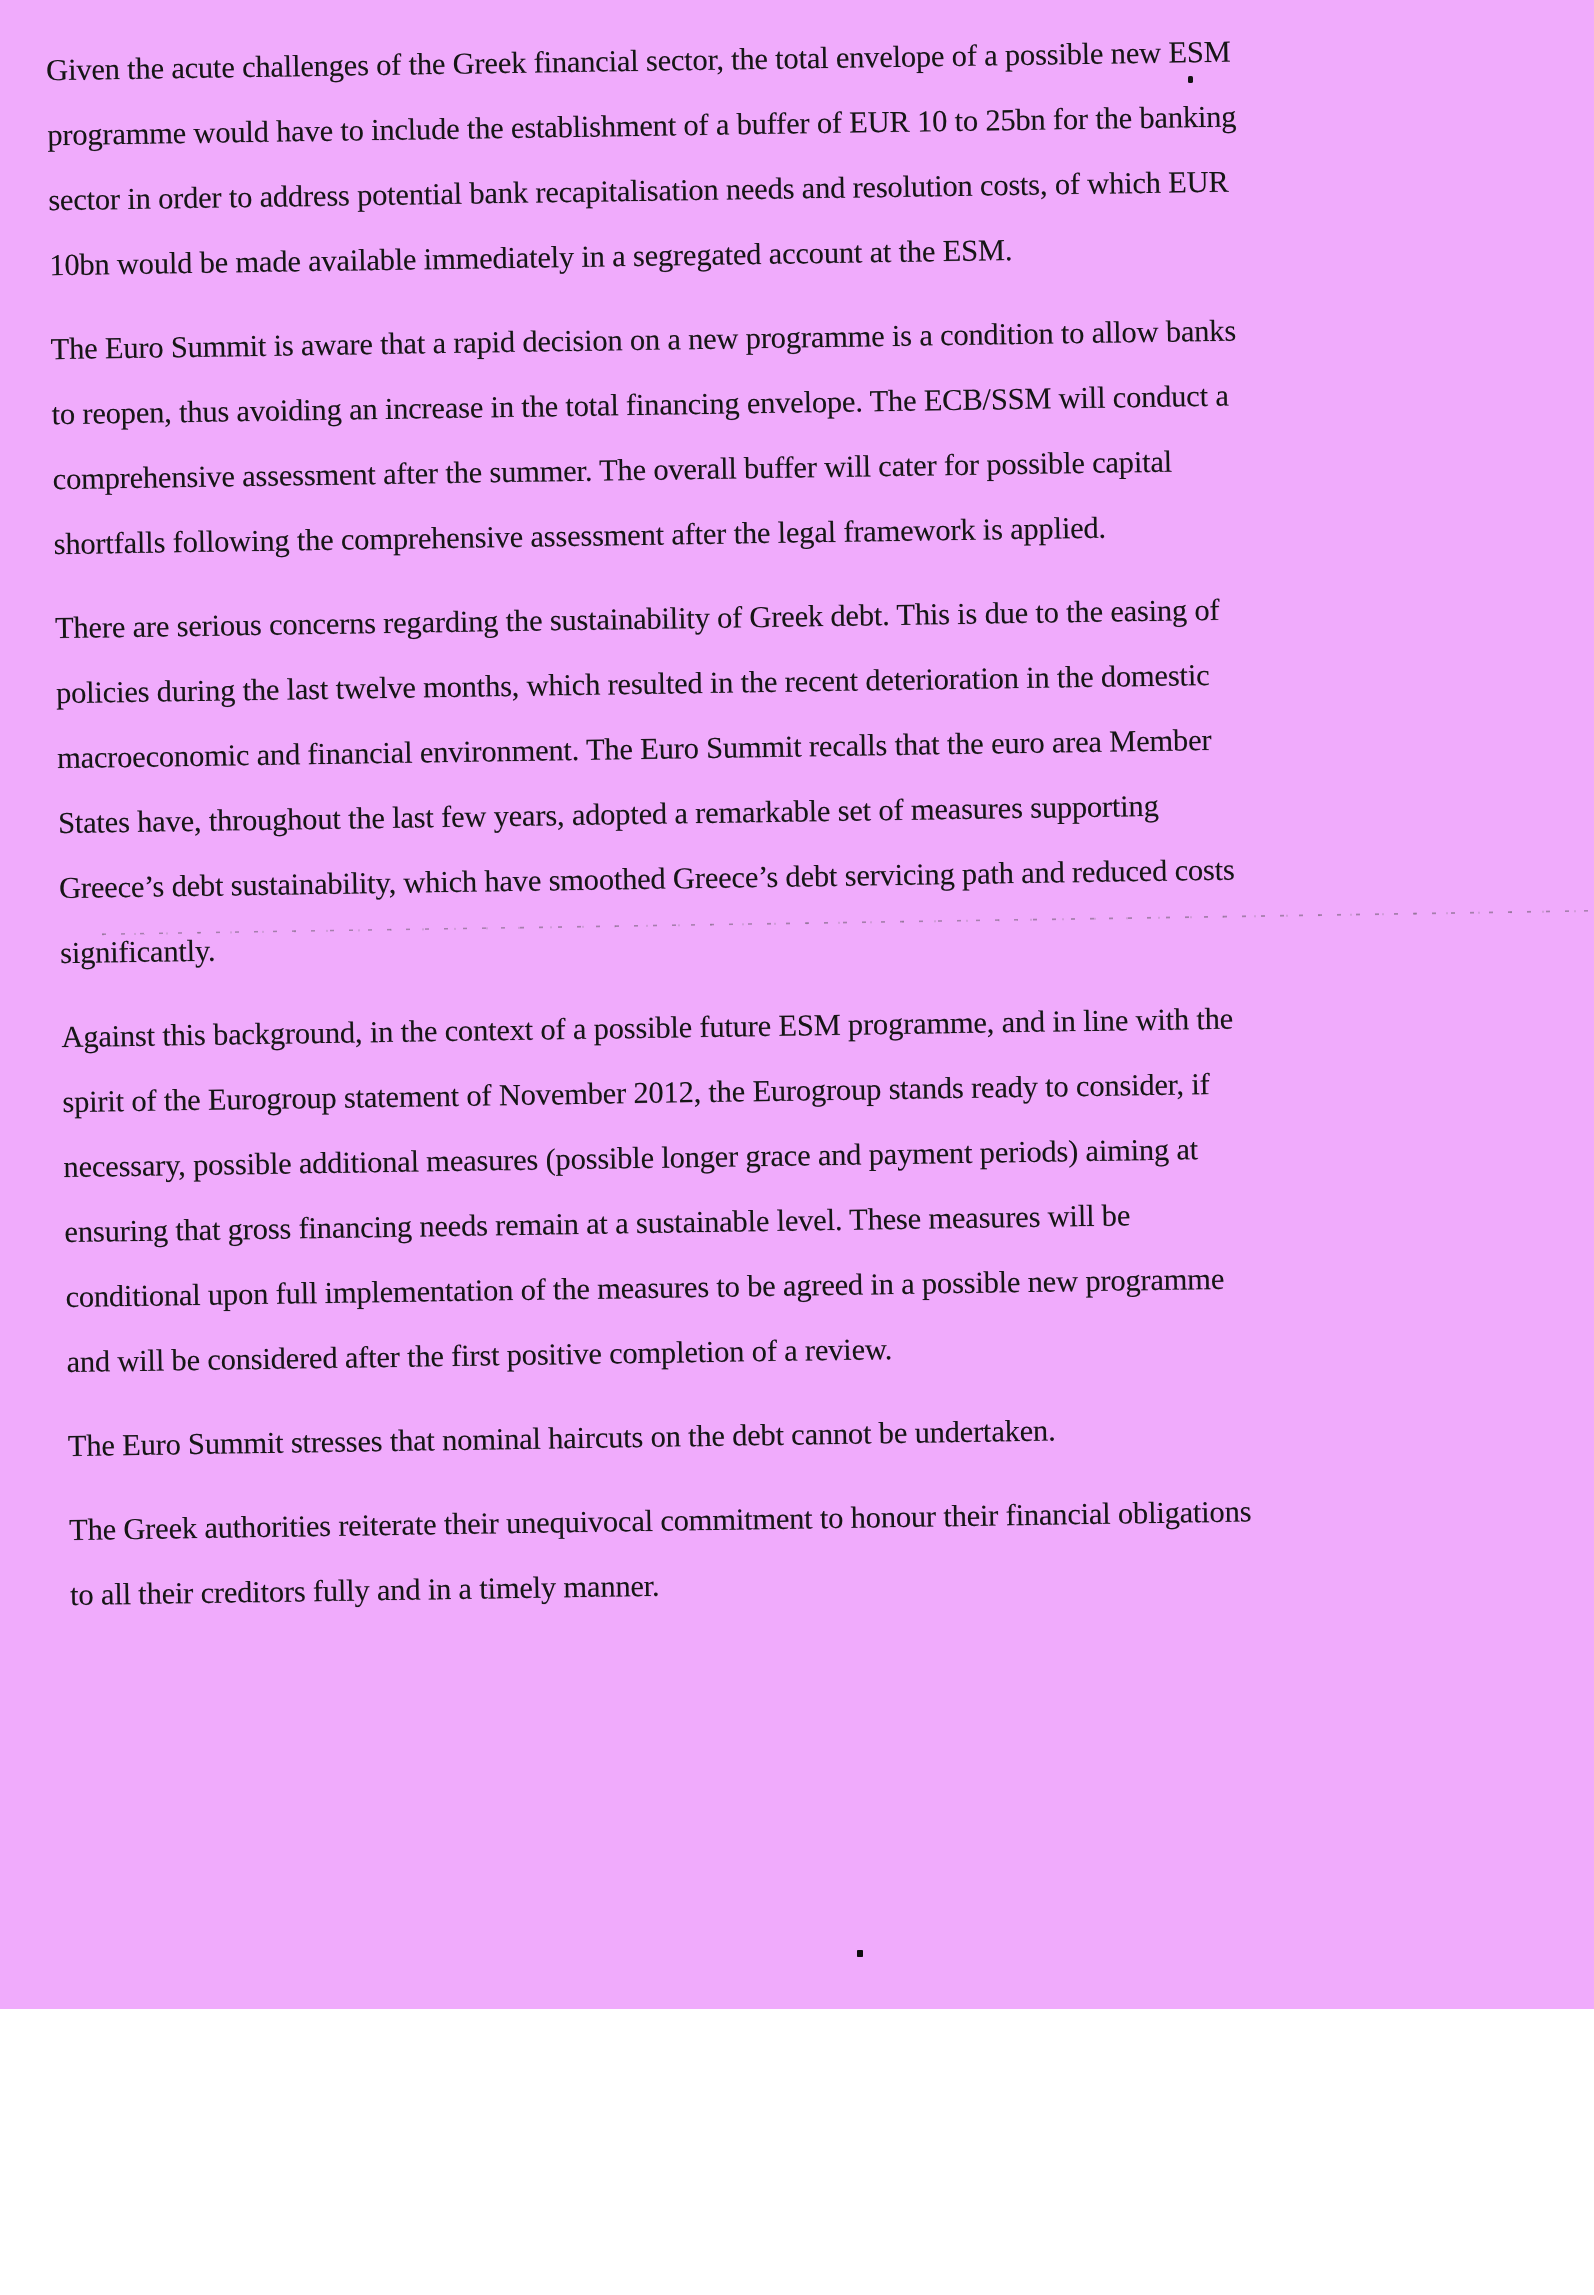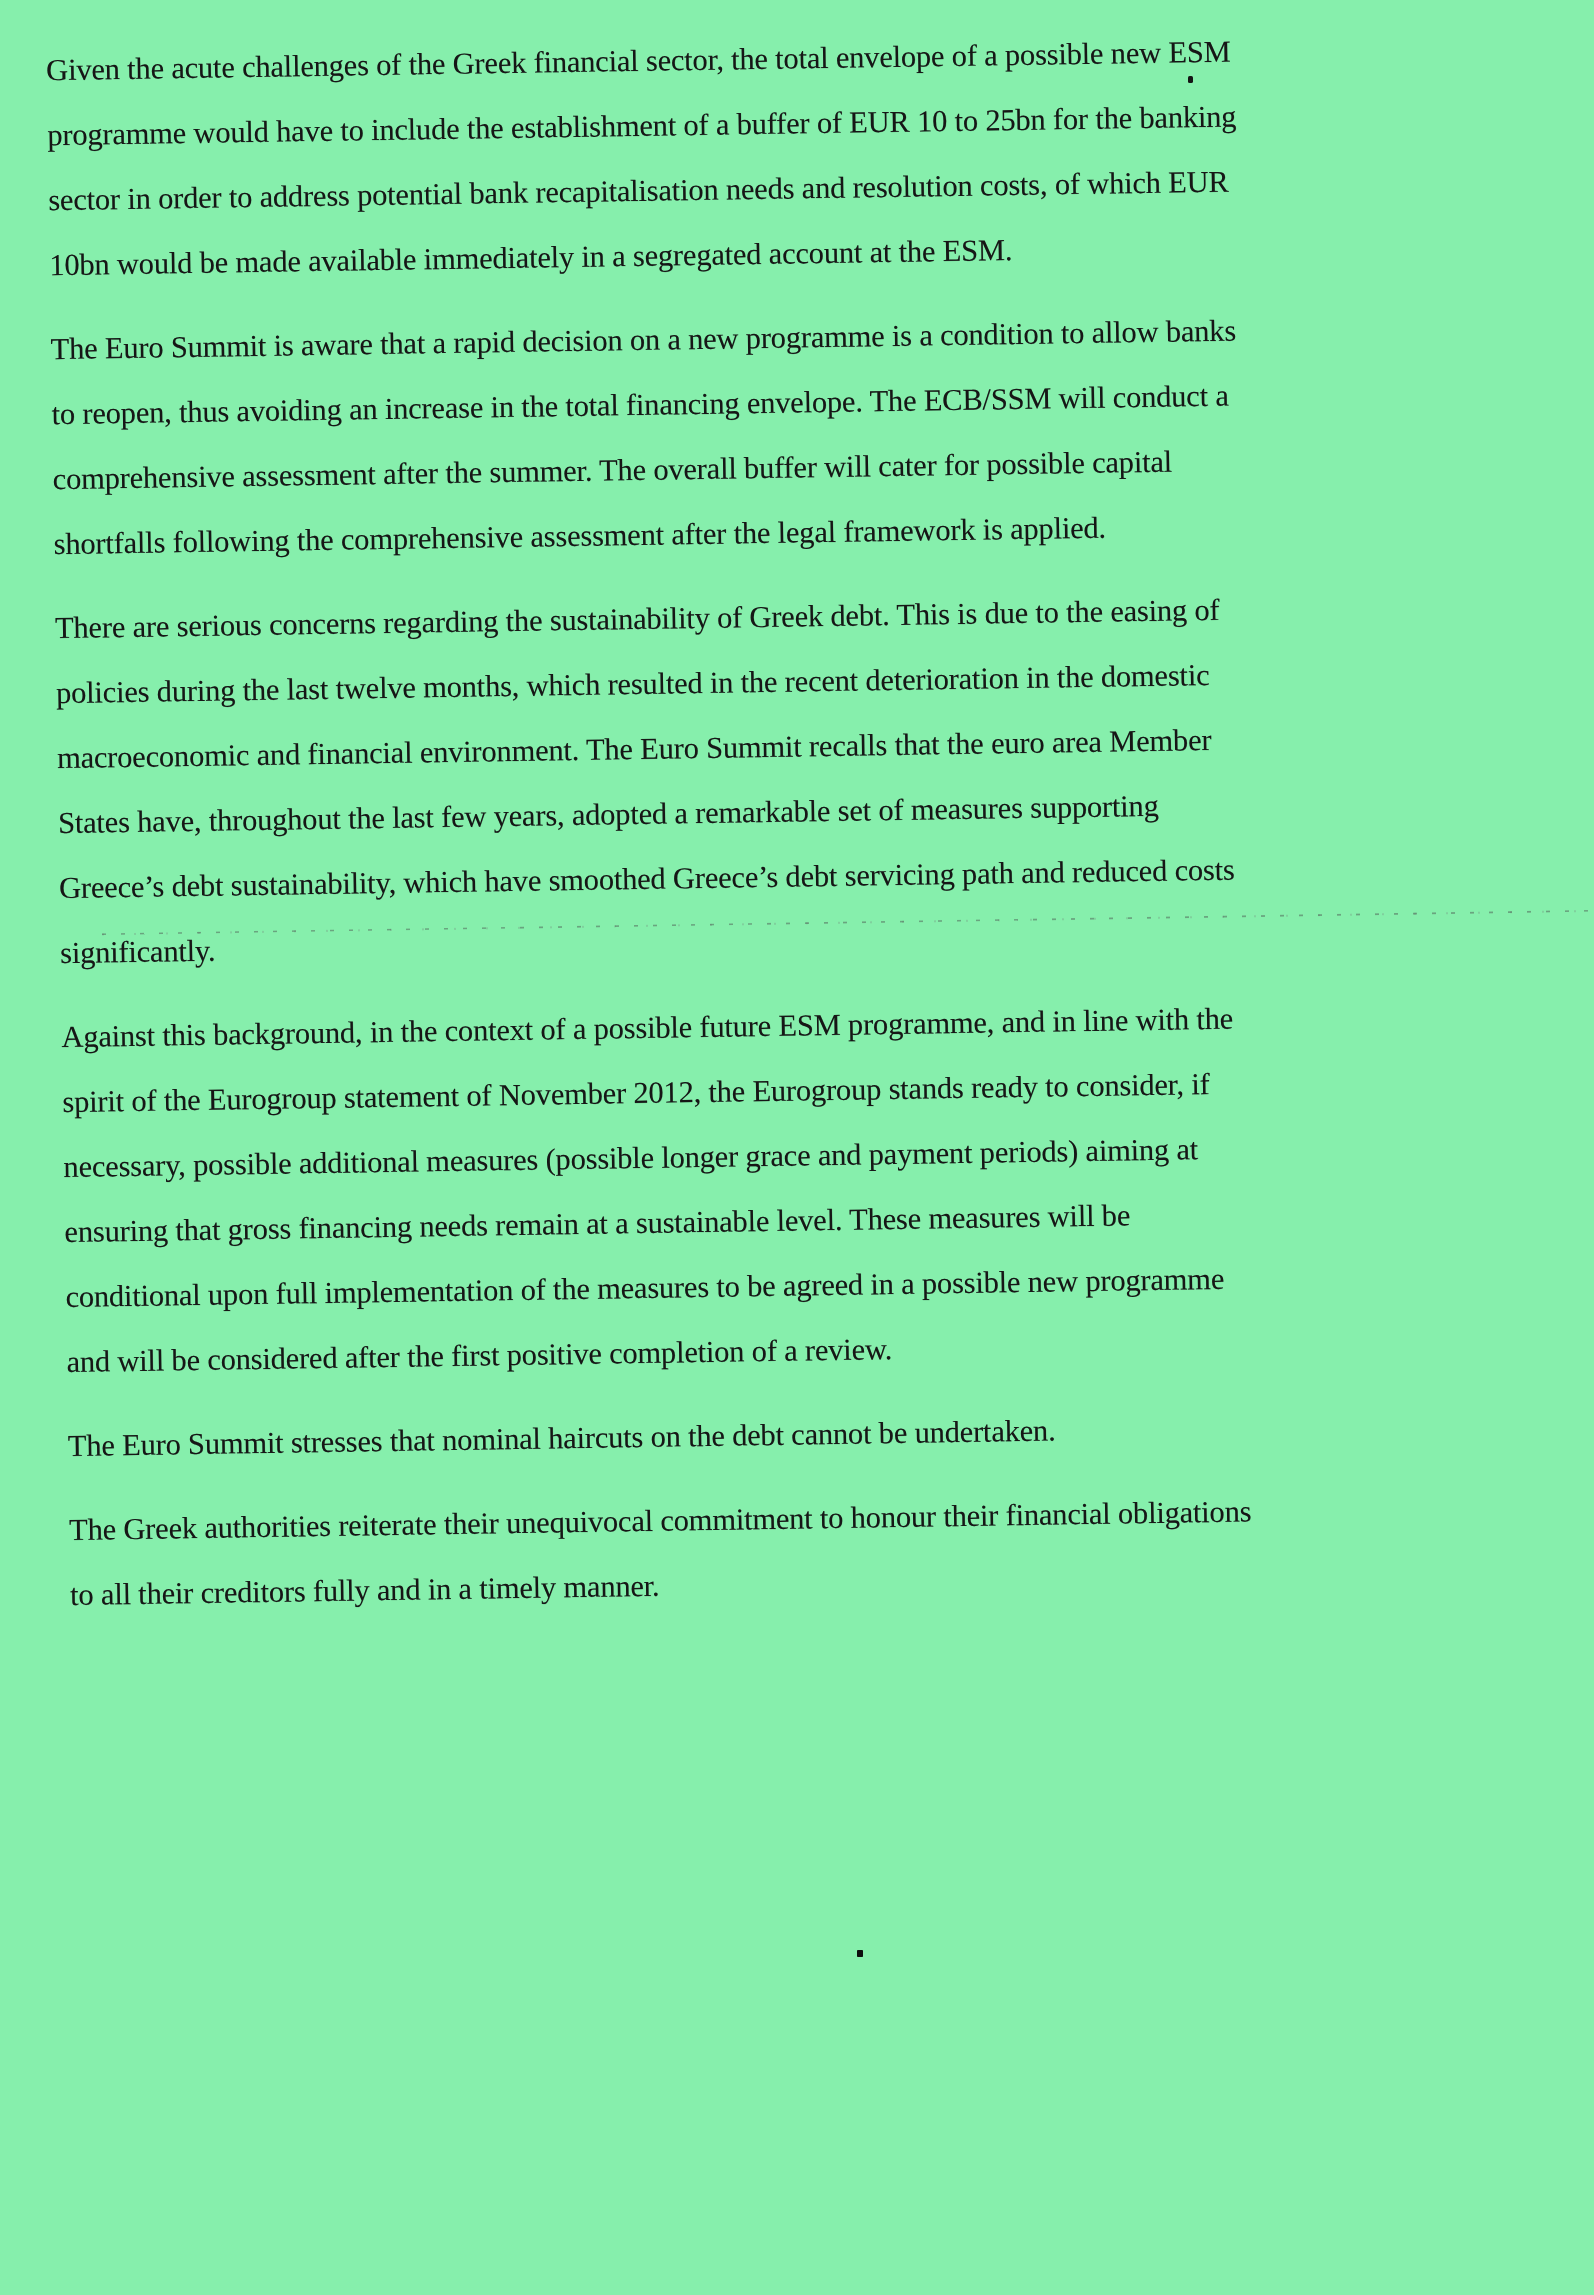--- a/index.html
+++ b/index.html
@@ -6,22 +6,22 @@
     margin: 0;
     padding: 0;
     width: 1595px;
     height: 2295px;
     background: #ffffff;
     overflow: hidden;
   }
   .sheet {
     position: relative;
     width: 1595px;
-    height: 2295px;
-    background: #86efac;
+    height: 2009px;
+    background: #f0abfc;
   }
   .scan-content {
     position: absolute;
     top: 0;
     left: 0;
     width: 1560px;
     padding: 39px 0 0 58px;
     transform: rotate(-0.9deg);
     transform-origin: 0px 821px;
     font-family: "Liberation Serif", "DejaVu Serif", serif;

